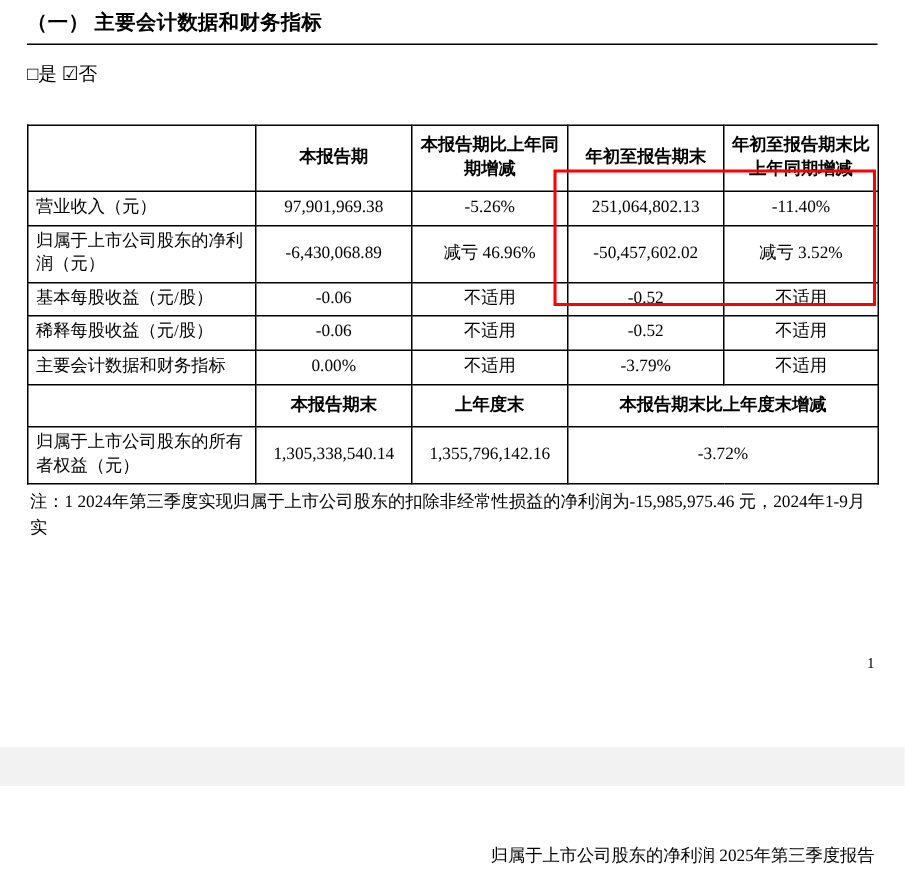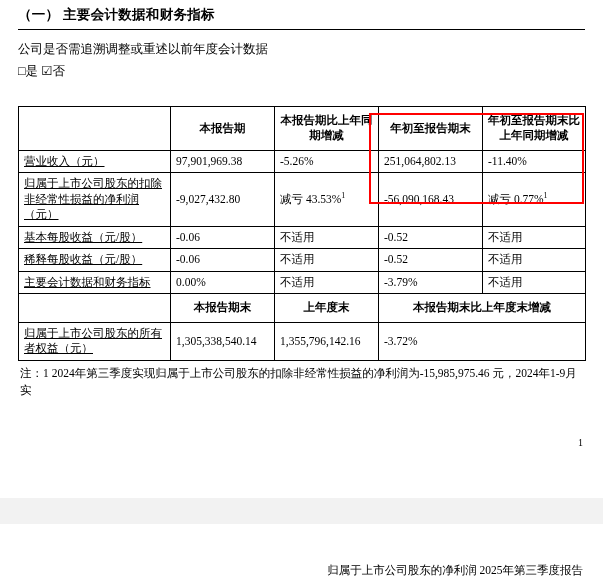--- a/index.html
+++ b/index.html
@@ -59,24 +59,23 @@
   }
   table.fin th {
     font-weight: bold;
     text-align: center;
     font-size: 11.5px;
     padding: 6px 4px;
   }
   .lbl {
     text-align: left;
     padding-left: 6px;
-    text-decoration: underline;
   }
   .num {
-    text-align: left;
+    text-align: center;
     padding-right: 6px;
     font-family: Liberation Serif, serif;
   }
   .ctr { text-align: center; }
   .blank-head { border-left: 1px solid #000; }
 
   .c1 { width: 152px; }
   .c2 { width: 104px; }
   .c3 { width: 104px; }
   .c4 { width: 104px; }
@@ -121,21 +120,20 @@
   }
 </style>
 </head>
 <body>
 
 <div class="page">
 
   <div class="section-title">（一）  主要会计数据和财务指标</div>
   <div class="rule"></div>
 
-  <div class="para">公司是否需追溯调整或重述以前年度会计数据</div>
   <div class="checkrow">□是  ☑否</div>
 
   <table class="fin">
     <colgroup>
       <col class="c1">
         <col class="c2">
         <col class="c3">
         <col class="c4">
         <col class="c5">
     </colgroup>
@@ -149,28 +147,28 @@
       </tr>
 
       <tr>
         <td class="lbl">营业收入（元）</td>
         <td class="num">97,901,969.38</td>
         <td class="num">-5.26%</td>
         <td class="num">251,064,802.13</td>
         <td class="num">-11.40%</td>
       </tr>
 
-
-      <tr>
-        <td class="lbl">归属于上市公司股东的扣除非经常性损益的净利润（元）</td>
-        <td class="num">-9,027,432.80</td>
-        <td class="num"><span>减亏 43.53%</span><span class="sup">1</span></td>
-        <td class="num">-56,090,168.43</td>
-        <td class="num"><span>减亏 0.77%</span><span class="sup">1</span></td>
-      </tr>
+      <tr>
+        <td class="lbl">归属于上市公司股东的净利润（元）</td>
+        <td class="num">-6,430,068.89</td>
+        <td class="num">减亏 46.96%</td>
+        <td class="num">-50,457,602.02</td>
+        <td class="num">减亏 3.52%</td>
+      </tr>
+
 
 
       <tr>
         <td class="lbl">基本每股收益（元/股）</td>
         <td class="num">-0.06</td>
         <td class="num">不适用</td>
         <td class="num">-0.52</td>
         <td class="num">不适用</td>
       </tr>
 

